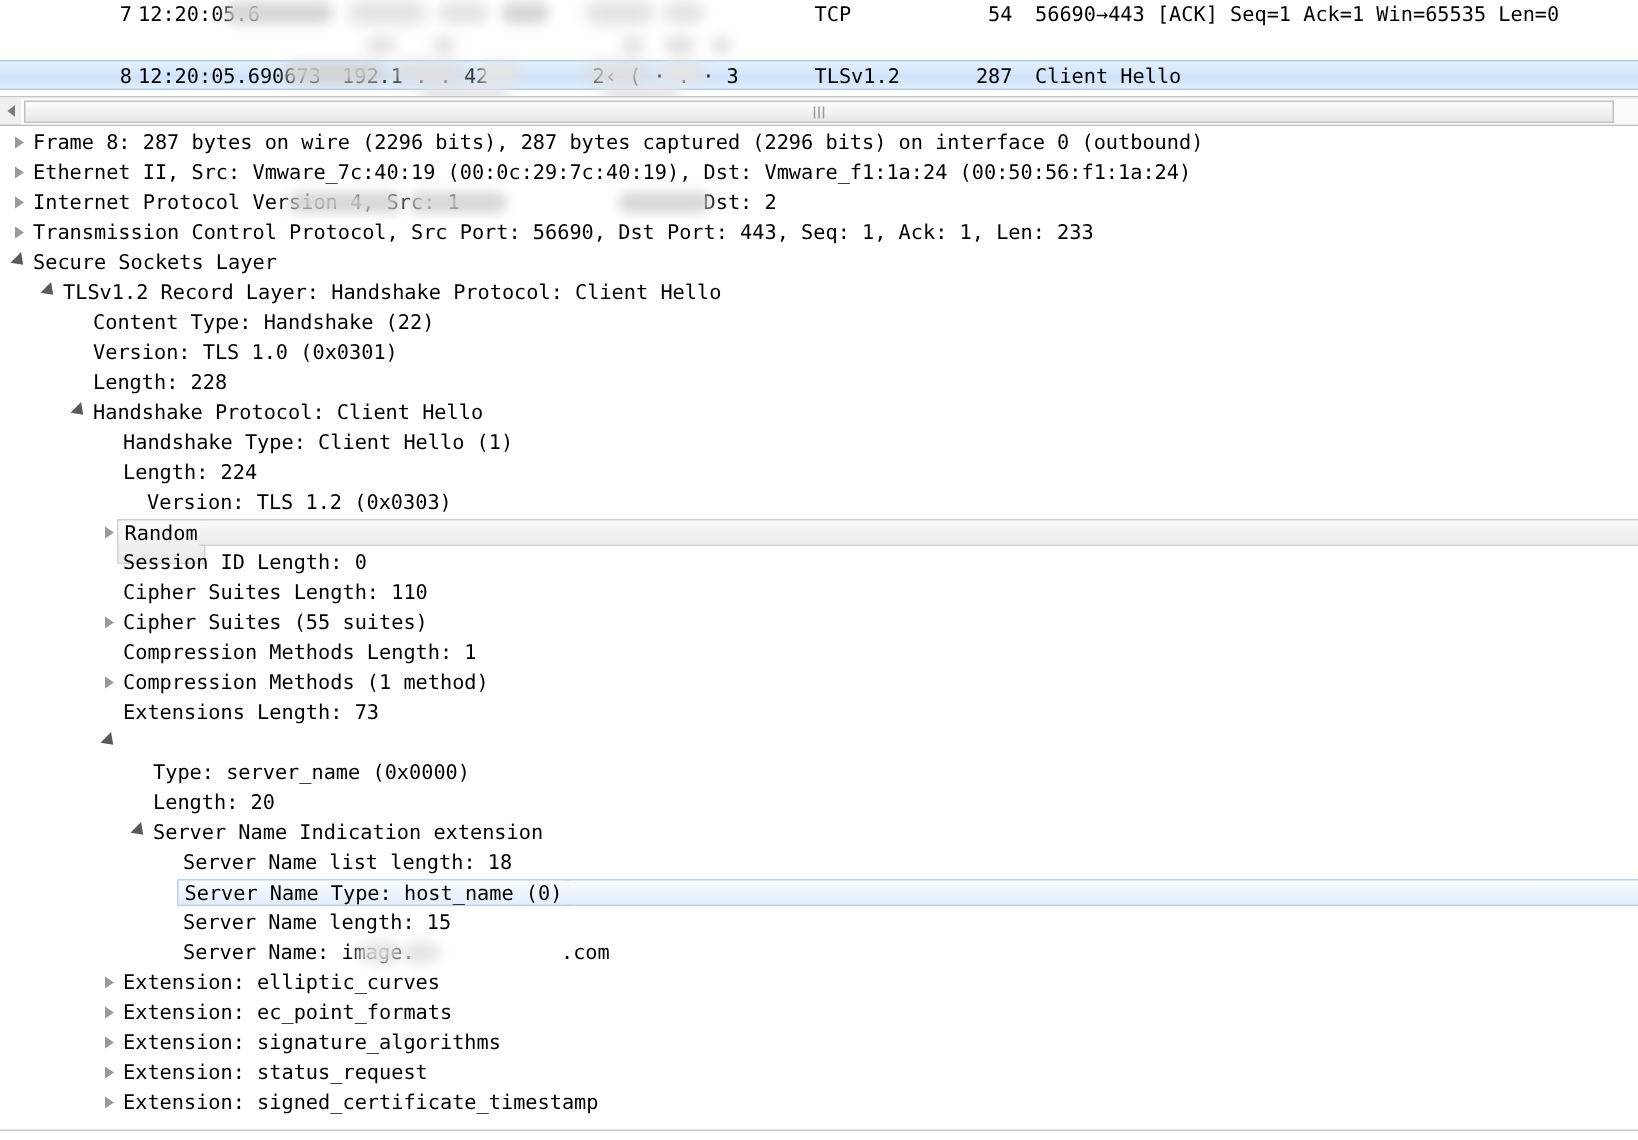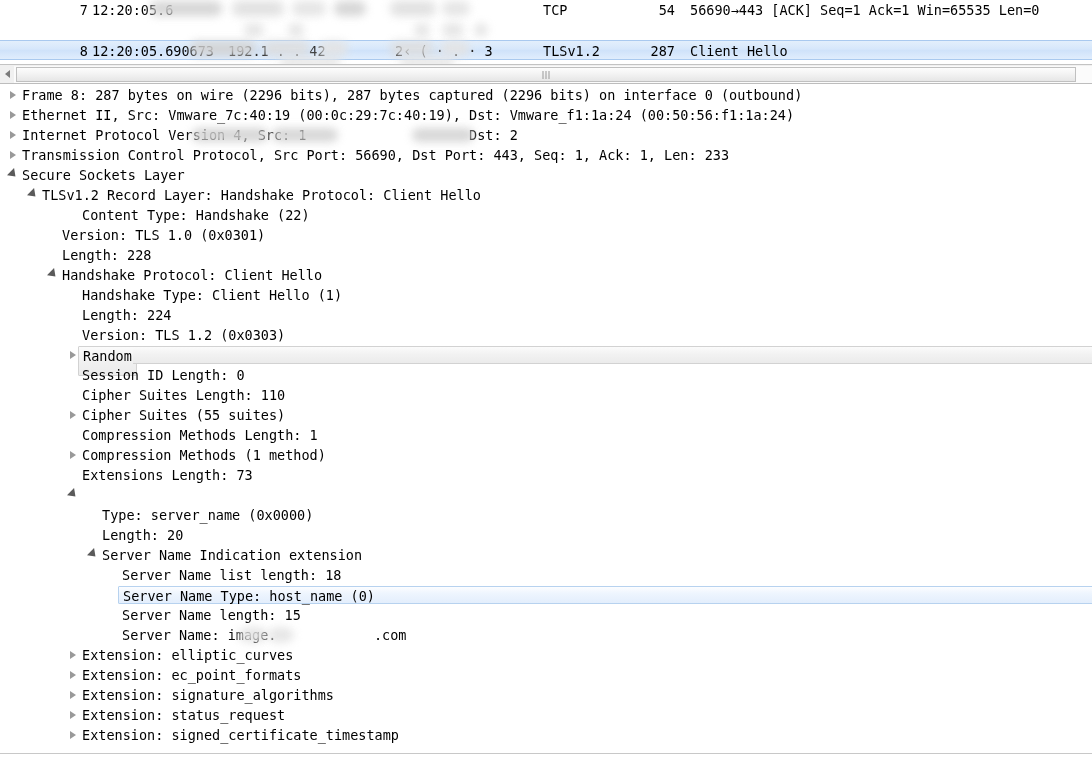--- a/index.html
+++ b/index.html
@@ -318,41 +318,41 @@
       </span>
       <span class="dlabel" style="left: 22px;">Secure Sockets Layer</span>
     </div>
     <div class="drow" style="top: 100px; position: absolute; left: 0px; right: 0px;">
       <span class="twisty" style="left: 26px;">
         <span class="tri-down"></span>
       </span>
       <span class="dlabel" style="left: 42px;">TLSv1.2 Record Layer: Handshake Protocol: Client Hello</span>
     </div>
     <div class="drow" style="top: 120px; position: absolute; left: 0px; right: 0px;">
-      <span class="dlabel" style="left: 62px; margin-left: 20px;">Content Type: Handshake (22)</span>
+      <span class="dlabel" style="left: 62px;">Content Type: Handshake (22)</span>
     </div>
     <div class="drow" style="top: 140px; position: absolute; left: 0px; right: 0px;">
       <span class="dlabel" style="left: 62px;">Version: TLS 1.0 (0x0301)</span>
     </div>
     <div class="drow" style="top: 160px; position: absolute; left: 0px; right: 0px;">
       <span class="dlabel" style="left: 62px;">Length: 228</span>
     </div>
     <div class="drow" style="top: 180px; position: absolute; left: 0px; right: 0px;">
       <span class="twisty" style="left: 46px;">
         <span class="tri-down"></span>
       </span>
       <span class="dlabel" style="left: 62px;">Handshake Protocol: Client Hello</span>
     </div>
     <div class="drow" style="top: 200px; position: absolute; left: 0px; right: 0px;">
       <span class="dlabel" style="left: 82px;">Handshake Type: Client Hello (1)</span>
     </div>
     <div class="drow" style="top: 220px; position: absolute; left: 0px; right: 0px;">
       <span class="dlabel" style="left: 82px;">Length: 224</span>
     </div>
-    <div class="drow" style="top: 240px; position: absolute; left: 0px; right: 0px; text-align: center;">
+    <div class="drow" style="top: 240px; position: absolute; left: 16px; right: 0px; text-align: center;">
       <span class="dlabel" style="left: 82px;">Version: TLS 1.2 (0x0303)</span>
     </div>
     <div class="drow sel-inactive" style="top: 260px; position: absolute; left: 0px; right: 0px;">
       <span class="twisty" style="left: 66px;">
         <span class="tri-right"></span>
       </span>
       <span class="dlabel" style="left: 82px;">Random</span>
       <span class="sel-fill" style="left: 133px;"></span>
     </div>
     <div class="drow" style="top: 280px; position: absolute; left: 0px; right: 0px;">

